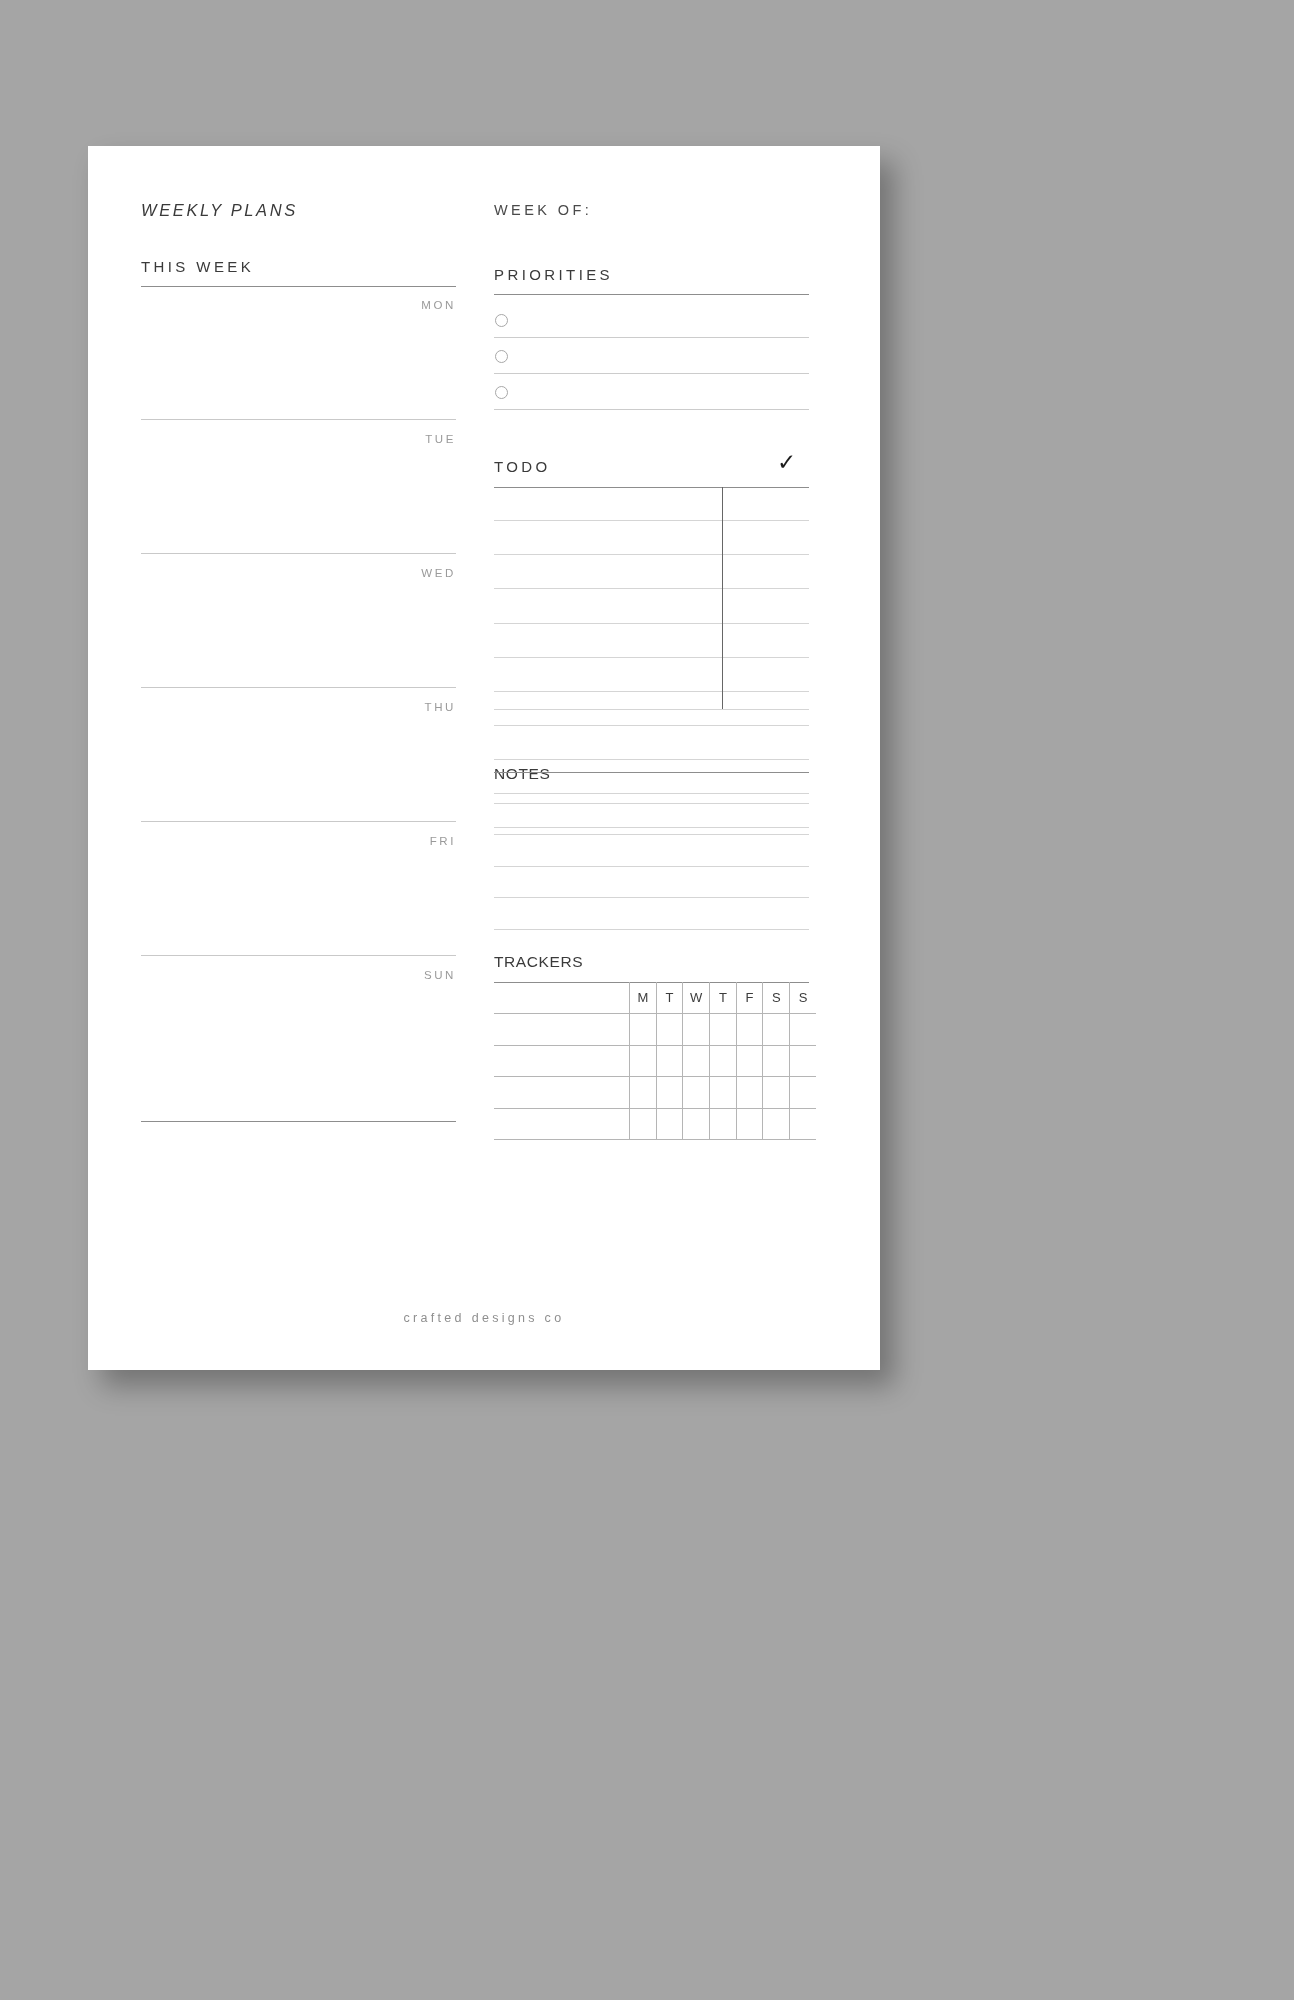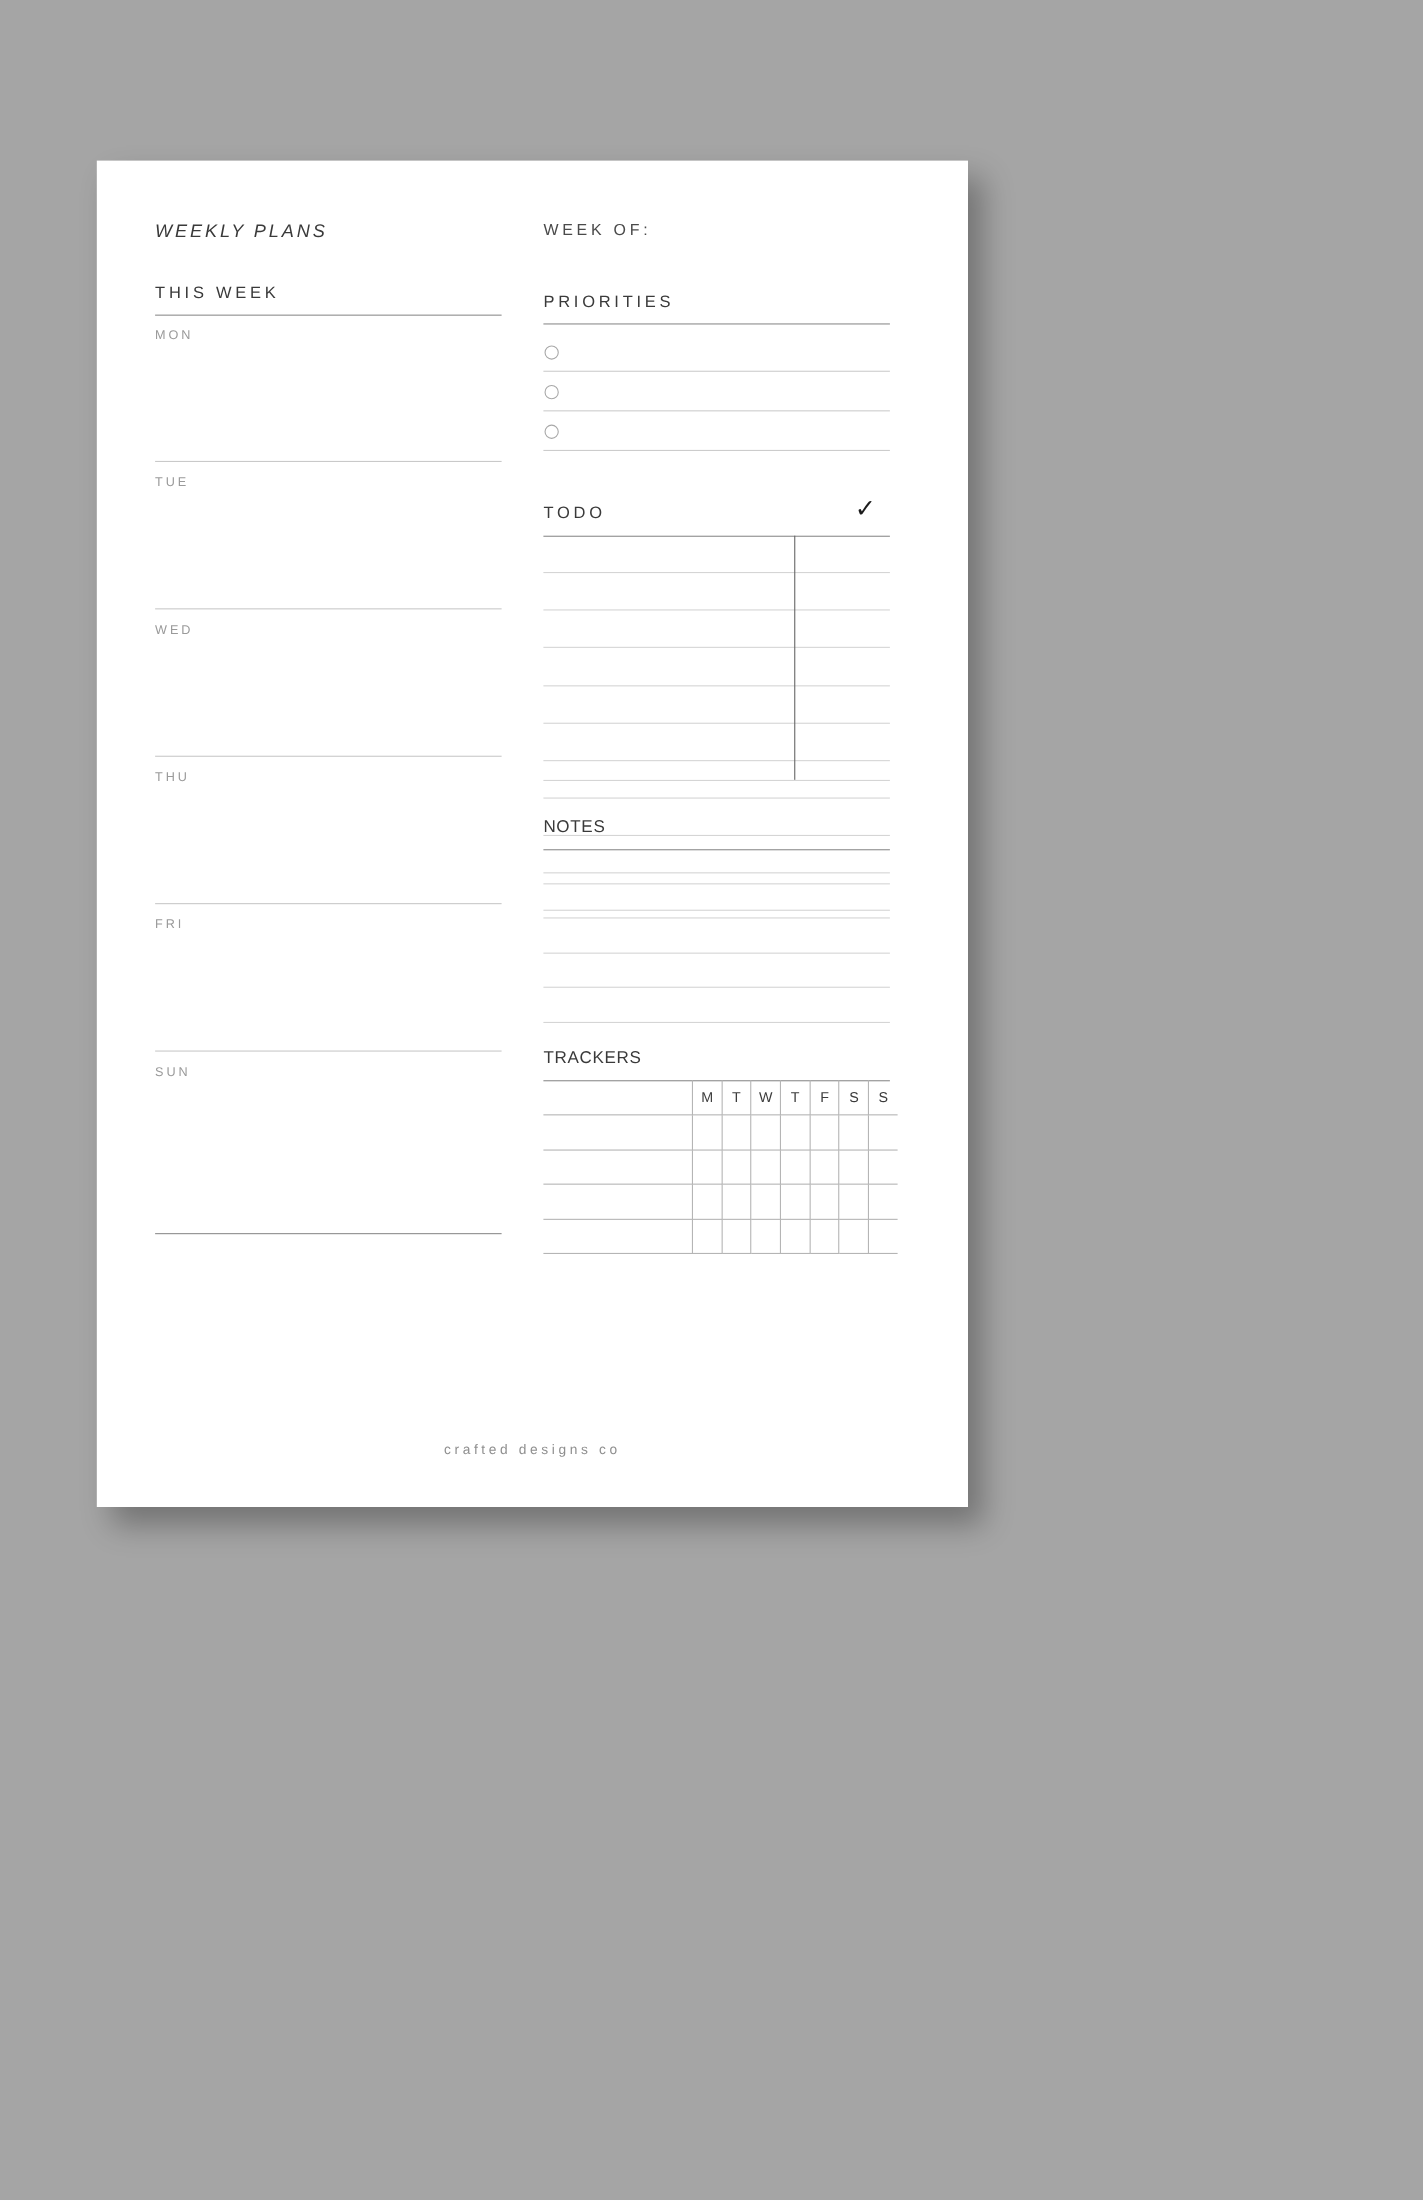--- a/index.html
+++ b/index.html
@@ -75,21 +75,21 @@
     height: 0;
     border-top: 1.2px solid #c9c9c9;
   }
 
   
   #title-row    { position: absolute; top: 55px;  left: 0; }
   #thisweek-row { position: absolute; top: 112px; left: 0; }
   #thisweek-rule{ position: absolute; top: 140px; left: 0; width: 315px; }
 
   #days { position: absolute; top: 146px; left: 0; width: 315px; }
-  .day-block { position: relative; }
+  .day-block { position: relative; text-align: right; }
   .day-block .day-label { display: block; padding-top: 7px; }
   .day-block .day-writing { display: block; }
   .day-block .day-rule { width: 100%; }
 
   
   #weekof-row     { position: absolute; top: 55px;  left: 0; }
   #prio-title     { position: absolute; top: 120px; left: 0; }
   #prio-rule      { position: absolute; top: 148px; left: 0; width: 315px; }
   #prio-list      { position: absolute; top: 156px; left: 0; width: 315px; }
 
@@ -145,21 +145,21 @@
   #todo-bottom {
     position: absolute;
     top: 563px;
     left: 0;
     width: 315px;
     height: 0;
     border-top: 1.2px solid #d5d5d5;
   }
 
   
-  #notes-title { position: absolute; top: 597px; left: 0; }
+  #notes-title { position: absolute; top: 619px; left: 0; }
   #notes-rule  { position: absolute; top: 626px; left: 0; width: 315px; }
   #notes-lines { position: absolute; top: 626px; left: 0; width: 315px; }
   .note-line {
     height: 31.5px;
     border-bottom: 1.3px solid #d5d5d5;
     box-sizing: border-box;
   }
 
   
   #trackers-title { position: absolute; top: 807px; left: 0; }

